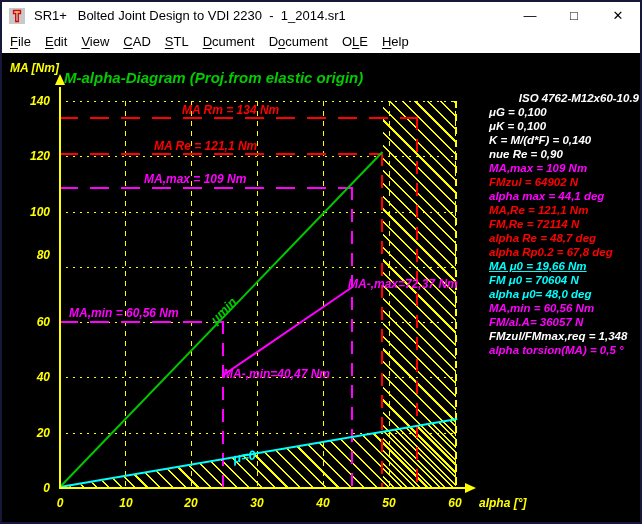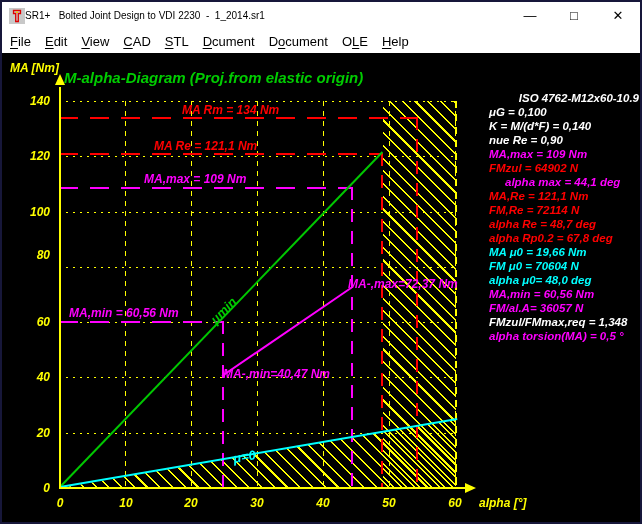--- a/index.html
+++ b/index.html
@@ -1,21 +1,21 @@
 <!DOCTYPE html>
 <html><head>
 <meta charset="utf-8">
 <style>
   html,body{margin:0;padding:0;background:#000;}
   body{width:642px;height:524px;position:relative;font-family:"Liberation Sans",sans-serif;overflow:hidden;}
   .window{position:absolute;inset:0;border:2px solid #17173a;box-sizing:border-box;background:#000;}
   
   .titlebar{position:absolute;left:0;top:0;width:638px;height:27px;background:#ffffff;display:flex;align-items:center;}
   .app-icon{width:16px;height:16px;margin-left:7px;display:inline-block;}
-  .title-text{font-size:10px;color:#000;white-space:pre;}
+  .title-text{margin-left:9px;font-size:13px;color:#000;white-space:pre;}
   .win-controls{margin-left:auto;display:flex;height:100%;}
   .wbtn{width:44px;height:100%;display:flex;align-items:center;justify-content:center;font-size:13px;color:#000;cursor:default;}
   
   .menubar{position:absolute;left:0;top:27px;width:638px;height:24px;background:#ffffff;display:flex;align-items:center;font-size:13px;color:#000;}
   .menu-item{padding:2px 7px;white-space:pre;}
   .menu-item:first-child{margin-left:1px;}
   .u{text-decoration:underline;text-underline-offset:2px;}
   
   .chart{position:absolute;left:0;top:51px;width:638px;height:469px;background:#000;font-style:italic;font-weight:bold;}
   .chart > div, .chart > span{position:absolute;}
@@ -138,30 +138,31 @@
     <span class="xtick" style="left:174px;top:443px;">20</span>
     <span class="xtick" style="left:240px;top:443px;">30</span>
     <span class="xtick" style="left:306px;top:443px;">40</span>
     <span class="xtick" style="left:372px;top:443px;">50</span>
     <span class="xtick" style="left:438px;top:443px;">60</span>
     <span class="c-lbl yel" style="left:477px;top:443px;">alpha [°]</span>
 
     <div class="info" id="info-panel">
         <div class="info-line" style="color: rgb(255, 255, 255); text-align: right;">ISO 4762-M12x60-10.9</div>
         <div class="info-line" style="color: rgb(255, 255, 255);">μG = 0,100</div>
+        <div class="info-line" style="color: rgb(255, 255, 255);">μK = 0,100</div>
         <div class="info-line" style="color: rgb(255, 255, 255);">K = M/(d*F) = 0,140</div>
         <div class="info-line" style="color: rgb(255, 255, 255);">nue Re = 0,90</div>
         <div class="info-line" style="color: rgb(255, 0, 255);">MA,max = 109 Nm</div>
         <div class="info-line" style="color: rgb(255, 0, 0);">FMzul = 64902 N</div>
-        <div class="info-line" style="color: rgb(255, 0, 255); margin-left: 16px;">alpha max = 44,1 deg</div>
+        <div class="info-line" style="color: rgb(255, 0, 255);">alpha max = 44,1 deg</div>
         <div class="info-line" style="color: rgb(255, 0, 0);">MA,Re = 121,1 Nm</div>
         <div class="info-line" style="color: rgb(255, 0, 0);">FM,Re = 72114 N</div>
         <div class="info-line" style="color: rgb(255, 0, 0);">alpha Re = 48,7 deg</div>
         <div class="info-line" style="color: rgb(255, 0, 0);">alpha Rp0.2 = 67,8 deg</div>
-        <div class="info-line" style="color: rgb(0, 255, 255);">MA μ0 = 19,66 Nm</div>
+        <div class="info-line" style="color: rgb(0, 255, 255); text-decoration: underline;">MA μ0 = 19,66 Nm</div>
         <div class="info-line" style="color: rgb(0, 255, 255);">FM μ0 = 70604 N</div>
         <div class="info-line" style="color: rgb(0, 255, 255);">alpha μ0= 48,0 deg</div>
         <div class="info-line" style="color: rgb(255, 0, 255);">MA,min = 60,56 Nm</div>
         <div class="info-line" style="color: rgb(255, 0, 255);">FM/al.A= 36057 N</div>
         <div class="info-line" style="color: rgb(255, 255, 255);">FMzul/FMmax,req = 1,348</div>
         <div class="info-line" style="color: rgb(255, 0, 255);">alpha torsion(MA) = 0,5 °</div>
       </div>
 
   </div>
 </div>

